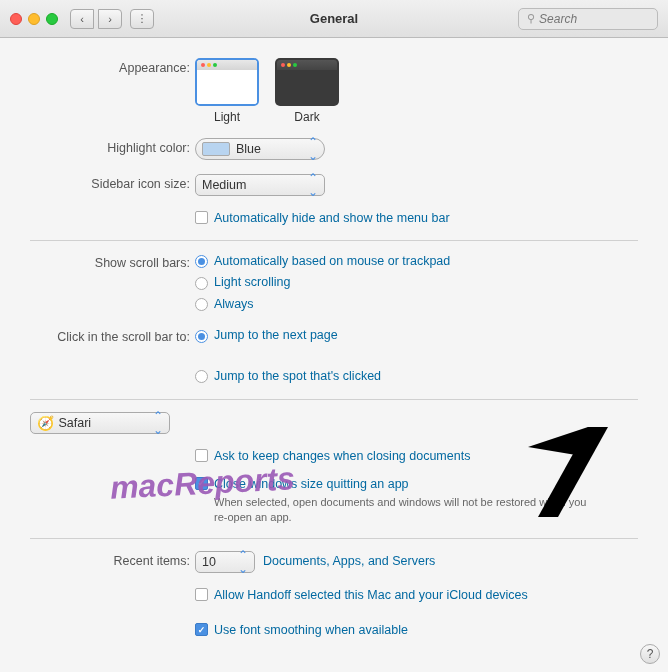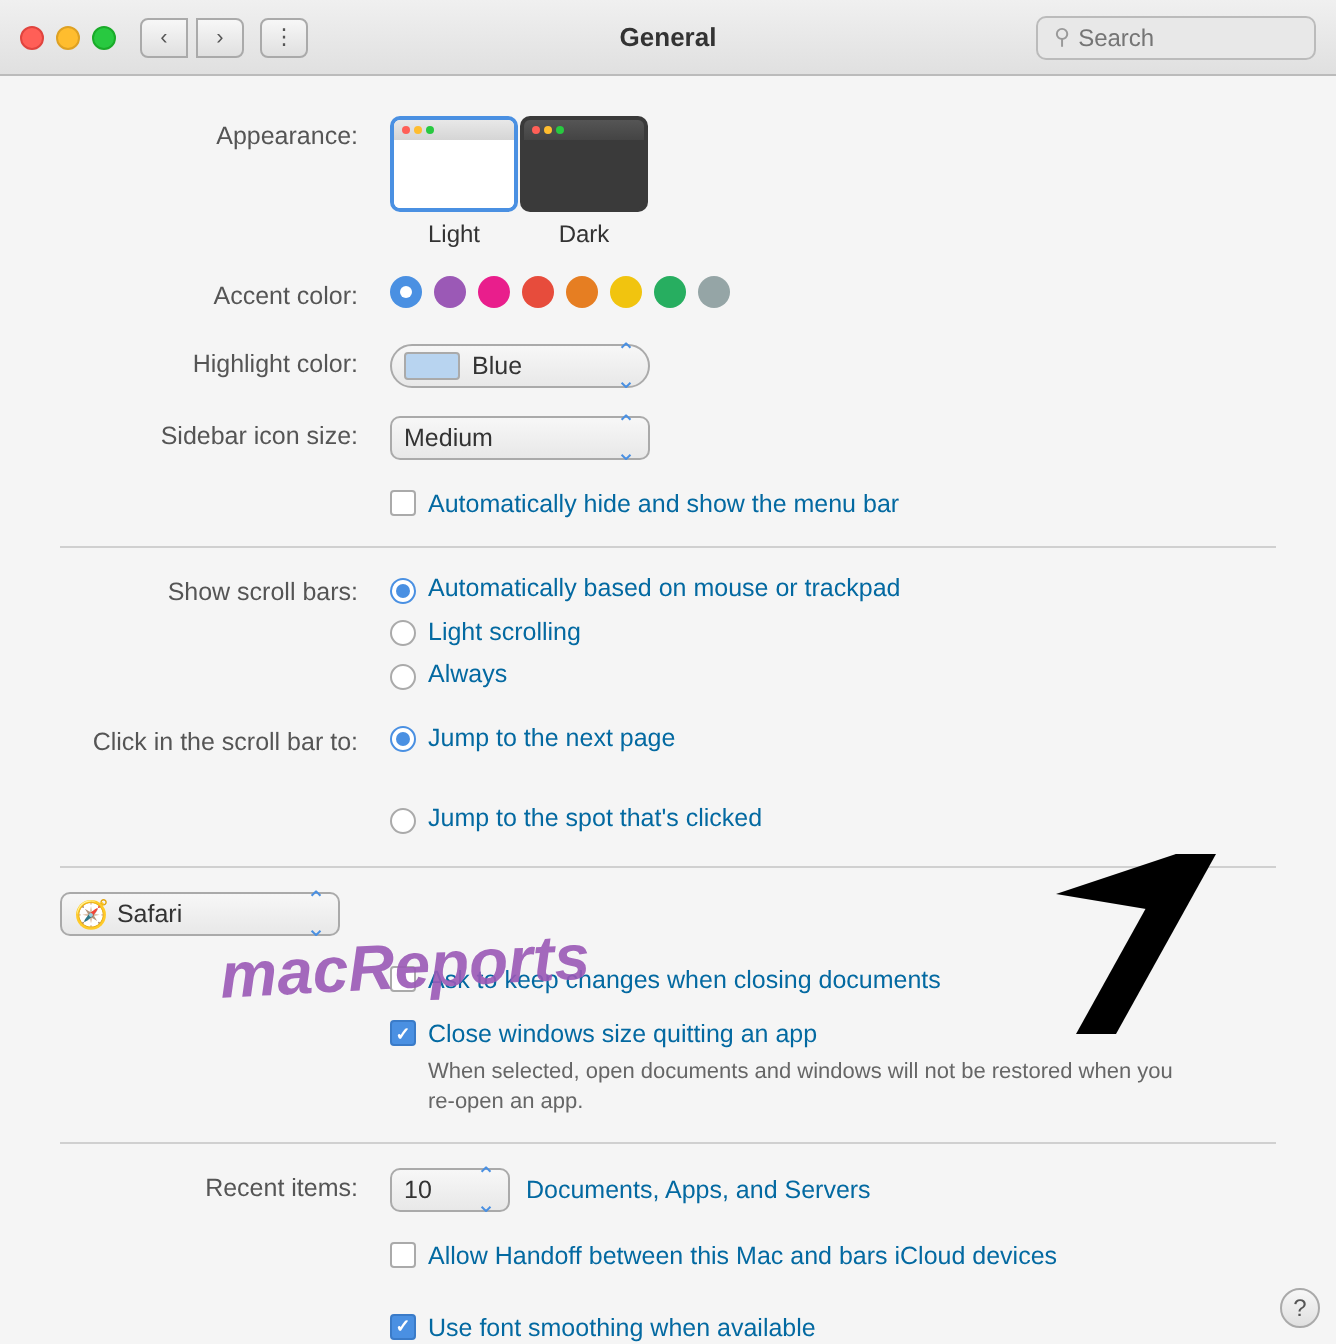--- a/index.html
+++ b/index.html
@@ -91,20 +91,21 @@
       font-size: 11px;
       margin-right: 4px;
     }
     .search-input {
       border: none;
       background: transparent;
       outline: none;
       font-size: 12px;
       color: #999;
       width: 100%;
+      font-style: italic;
     }
 
     
     .content {
       padding: 20px 30px;
       background: #f5f5f5;
       height: calc(672px - 38px);
       overflow-y: auto;
     }
 
@@ -113,35 +114,35 @@
       align-items: flex-start;
       margin-bottom: 14px;
     }
 
     .setting-label {
       text-align: right;
       color: #555;
       font-size: 12.5px;
       width: 165px;
       min-width: 165px;
-      padding-right: 16px;
+      padding-right: 5px;
       padding-top: 2px;
       line-height: 1.4;
     }
 
     .setting-control {
       display: flex;
       flex-direction: column;
       gap: 4px;
     }
 
     
     .appearance-options {
       display: flex;
-      gap: 1px;
+      gap: 16px;
       align-items: flex-end;
     }
     .appearance-thumb {
       display: flex;
       flex-direction: column;
       align-items: center;
       gap: 4px;
     }
     .appearance-thumb-label {
       font-size: 12px;
@@ -379,33 +380,20 @@
               <div class="thumb-dot thumb-dot-y"></div>
               <div class="thumb-dot thumb-dot-g"></div>
             </div>
             <div class="thumb-dark-body"></div>
           </div>
           <span class="appearance-thumb-label">Dark</span>
         </div>
       </div>
     </div>
 
-    <div class="setting-row">
-      <div class="setting-label">Accent color:</div>
-      <div class="accent-colors">
-        <div class="accent-dot selected" style="background:#4a90e2;"></div>
-        <div class="accent-dot" style="background:#9b59b6;"></div>
-        <div class="accent-dot" style="background:#e91e8c;"></div>
-        <div class="accent-dot" style="background:#e74c3c;"></div>
-        <div class="accent-dot" style="background:#e67e22;"></div>
-        <div class="accent-dot" style="background:#f1c40f;"></div>
-        <div class="accent-dot" style="background:#27ae60;"></div>
-        <div class="accent-dot" style="background:#95a5a6;"></div>
-      </div>
-    </div>
 
     <div class="setting-row">
       <div class="setting-label">Highlight color:</div>
       <div class="dropdown" style="min-width:130px;border-radius:11px;">
         <span style="display:inline-block;width:28px;height:14px;background:#b8d4f0;border:1px solid #aaa;border-radius:2px;margin-right:6px;"></span>
         <span class="dropdown-text">Blue</span>
         <span class="dropdown-arrow">⌃<br style="line-height:0">⌄</span>
       </div>
     </div>
 
@@ -487,21 +475,21 @@
         <div class="dropdown" style="min-width:60px;">
           <span class="dropdown-text">10</span>
           <span class="dropdown-arrow">⌃<br style="line-height:0">⌄</span>
         </div>
         <span class="checkbox-label">Documents, Apps, and Servers</span>
       </div>
     </div>
 
     <div class="checkbox-row">
       <div class="checkbox"></div>
-      <span class="checkbox-label">Allow Handoff between this Mac and bars iCloud devices</span>
+      <span class="checkbox-label">Allow Handoff selected this Mac and your iCloud devices</span>
     </div>
 
     <div style="height:8px;"></div>
 
     <div class="checkbox-row">
       <div class="checkbox checked"></div>
       <span class="checkbox-label">Use font smoothing when available</span>
     </div>
 
   </div>

